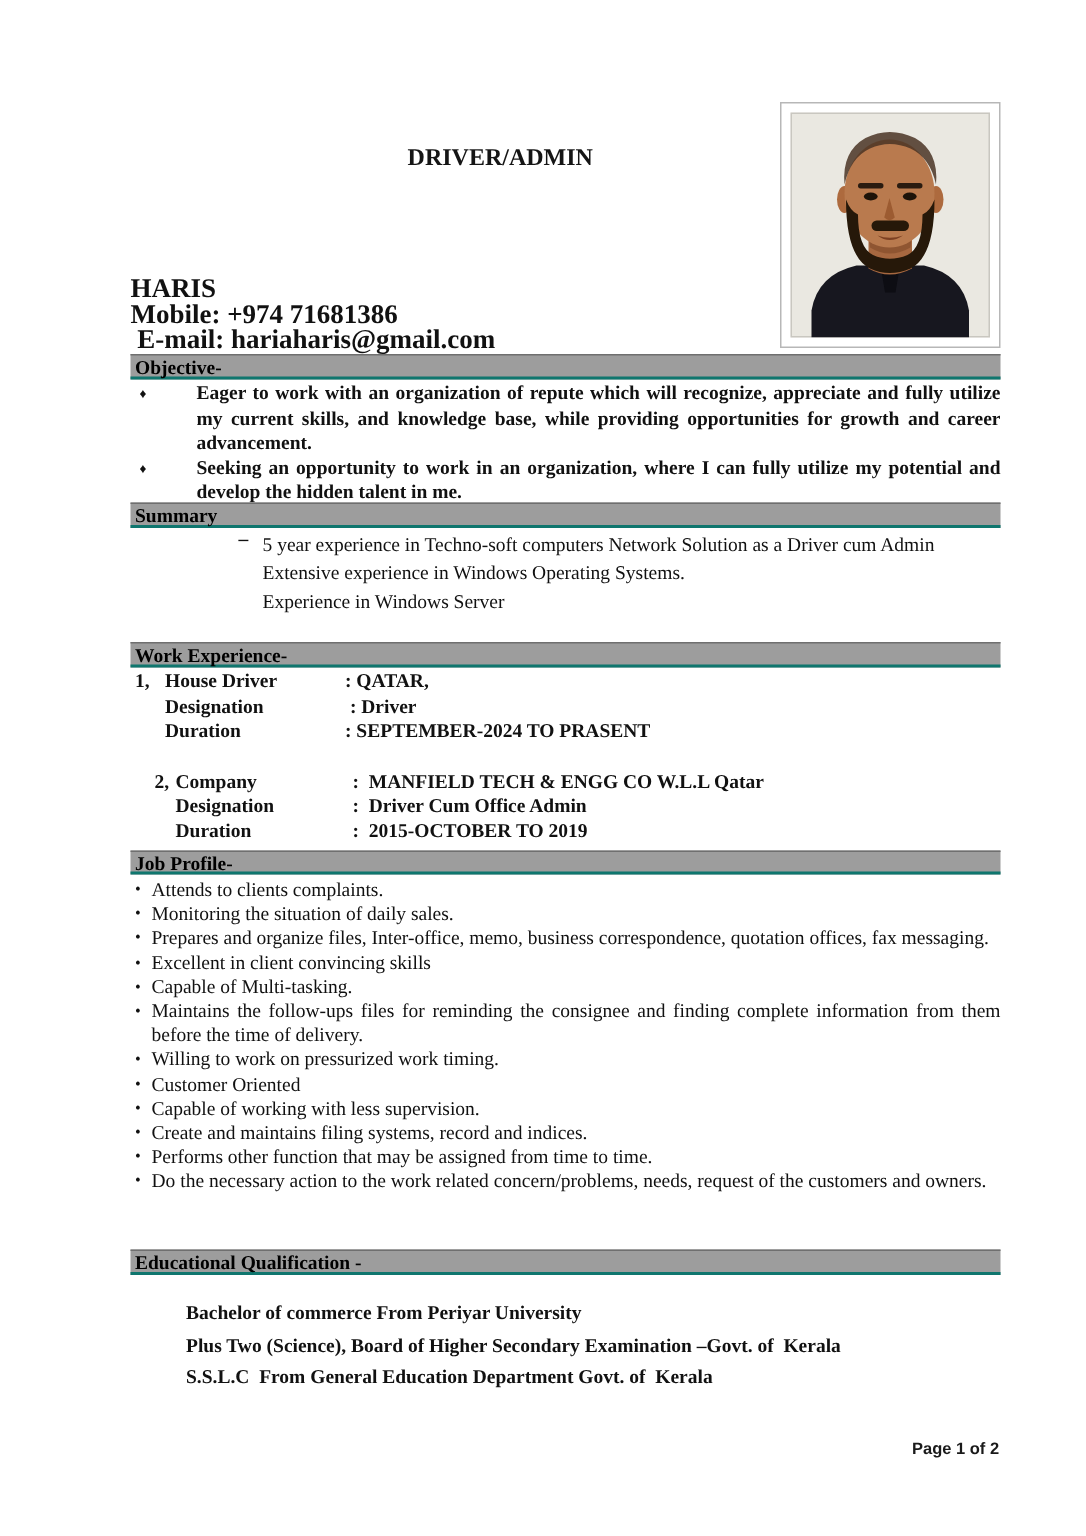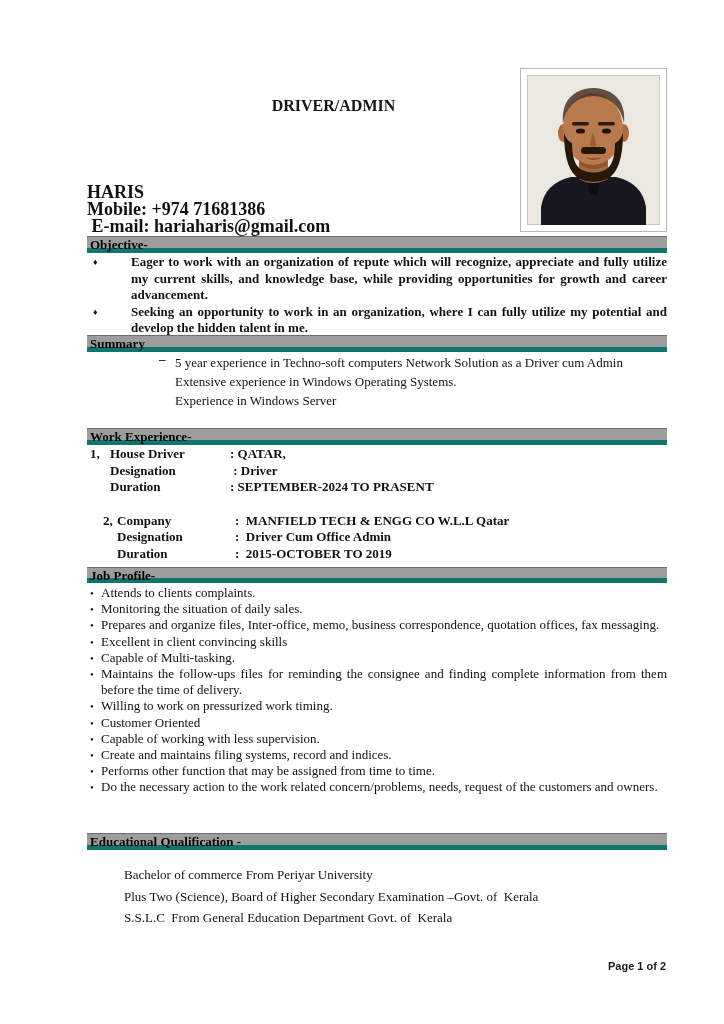--- a/index.html
+++ b/index.html
@@ -18,21 +18,21 @@
     background:#ffffff; border:1px solid #b7b7b7; padding:6px;
   }
   .photo-frame svg { width:100%; height:100%; display:block; }
   
   .contact { position:absolute; left:87px; top:184px; font-weight:bold; font-size:18px; line-height:17px; }
   .contact div { white-space:pre; }
   
   .section { position:absolute; left:87px; width:580px; }
   .sec-bar {
     height:17px; line-height:15px; background:#9d9d9d;
-    border-top:1px solid #6f6f6f; border-bottom:5px solid #0f766e;
+    border-top:1px solid #6f6f6f; border-bottom:2px solid #0f766e;
     font-weight:bold; font-size:13px; padding-left:3px; color:#000;
   }
   
   .obj-list { margin-top:1px; }
   .obj-item { display:flex; font-weight:bold; font-size:13px; line-height:16.5px; }
   .obj-bullet { flex:none; width:44px; padding-left:6px; font-size:9px; line-height:16.5px; }
   .obj-text { flex:1; text-align:justify; }
   
   .sum-list { margin-top:1px; }
   .sum-item { display:flex; font-size:13px; line-height:19px; }
@@ -47,21 +47,21 @@
   .we-entry.second { margin-top:17px; }
   .we-entry.second .we-prefix { padding-left:16px; }
   .we-entry.second .we-label { width:125px; padding-left:7px; }
   
   .job-list { margin-top:2px; }
   .job-item { display:flex; font-size:13px; line-height:16.2px; }
   .job-bullet { flex:none; width:14px; padding-left:3px; font-size:11px; }
   .job-text { flex:1; text-align:justify; }
   
   .edu-list { margin-top:14px; }
-  .edu-item { padding-left:37px; font-size:13px; line-height:21.5px; white-space:pre-wrap; }
+  .edu-item { padding-left:37px; font-size:13px; line-height:21.5px; white-space:pre-wrap;font-weight:bold; }
   
   .footer {
     position:absolute; left:608px; top:960px;
     font-family:"Liberation Sans", sans-serif; font-weight:bold; font-size:11px; color:#1a1a1a;
   }
 </style>
 </head>
 <body>
 
 <div class="page">

